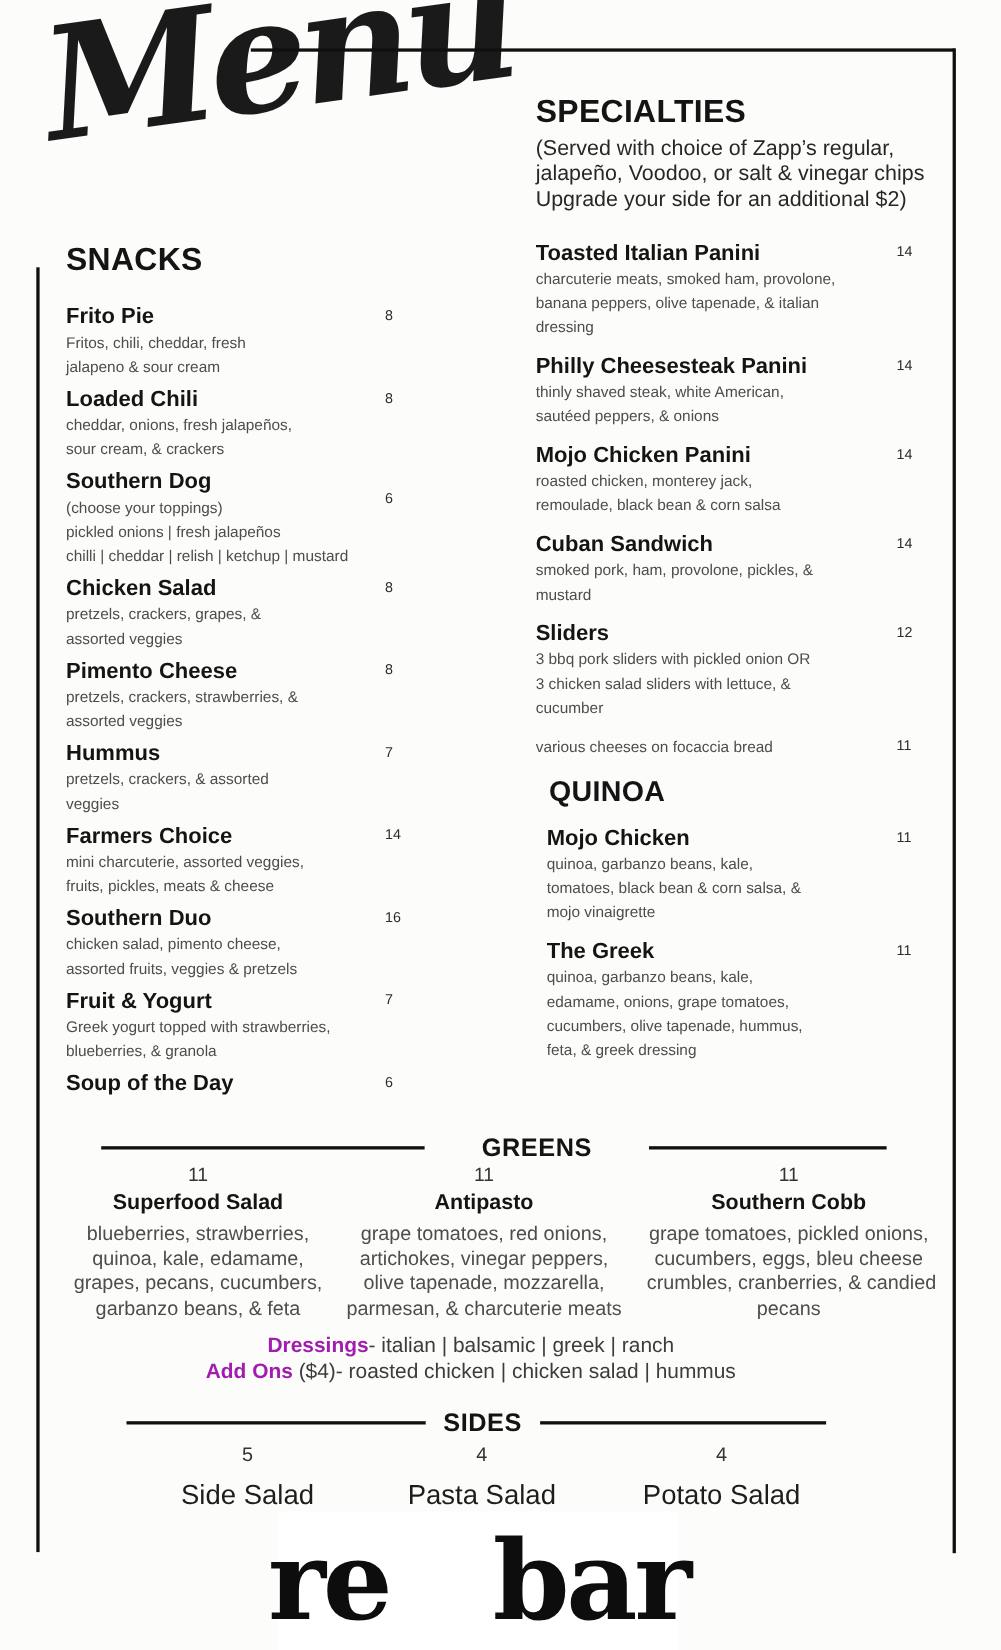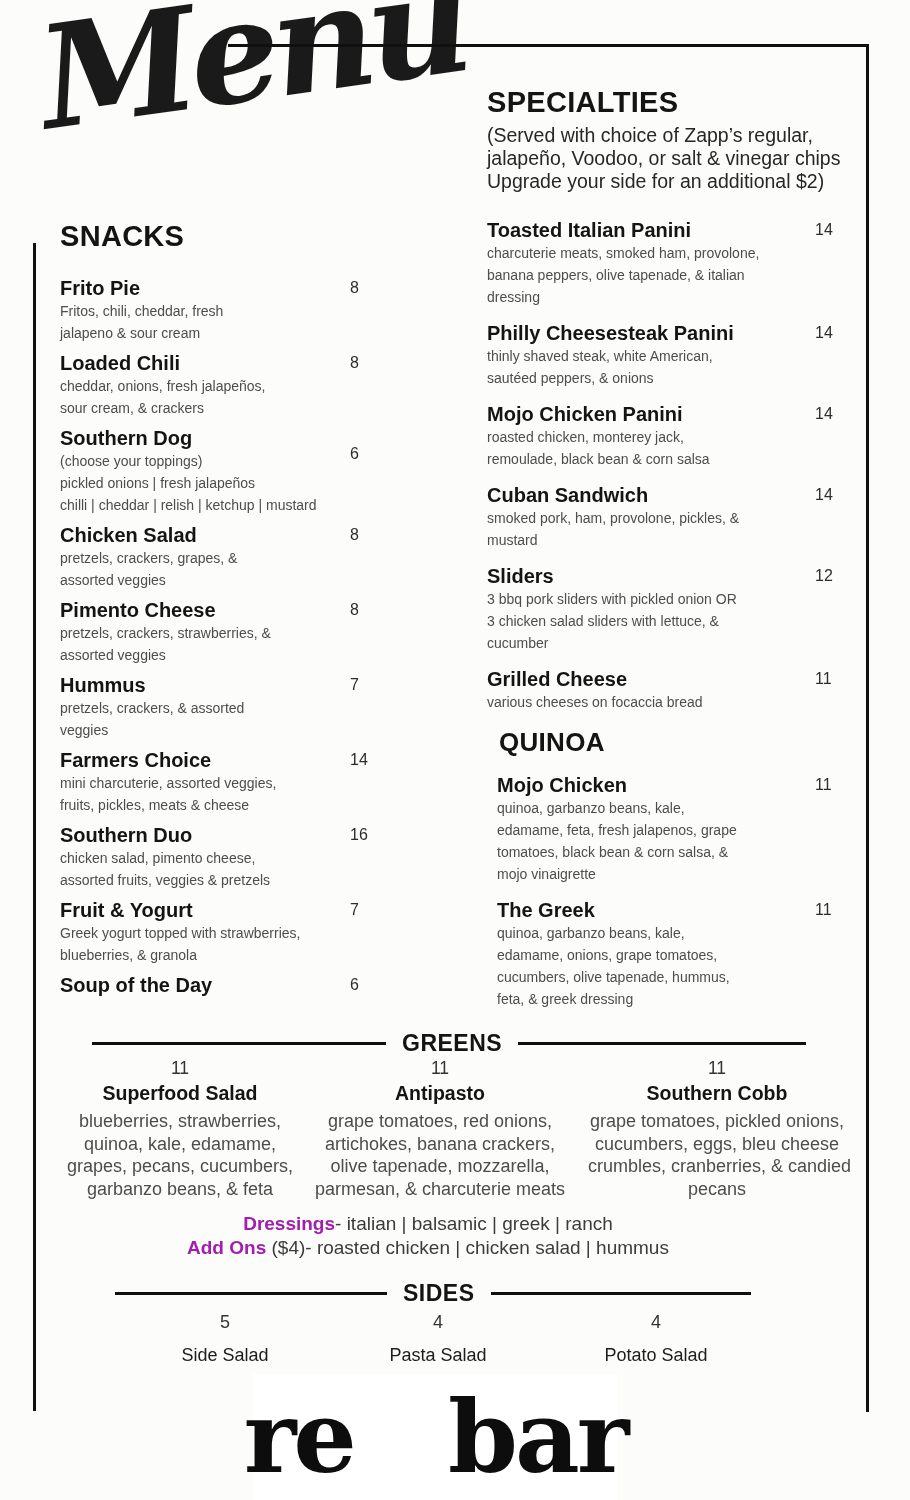--- a/index.html
+++ b/index.html
@@ -31,33 +31,33 @@
   #col-right h2.section { margin-bottom:5px; }
 
   .intro { font-size:19.5px; line-height:23px; color:#272727; margin:0 0 26px 0; }
   .intro div { white-space:nowrap; }
 
   .item { position:relative; margin-bottom:8px; }
   #col-right .item { margin-bottom:14px; }
   .item-name { font-size:20px; font-weight:bold; color:#141414; line-height:23px; }
   .item-desc { font-size:14px; color:#4d4d4d; line-height:22px; }
   .item-desc div { white-space:nowrap; }
-  .price { position:absolute; top:2px; font-size:16px; color:#2d2d2d; font-weight:normal;text-align:center; }
+  .price { position:absolute; top:2px; font-size:13px; color:#2d2d2d; font-weight:normal;text-align:center; }
   #col-left .price  { left:290px; }
   #col-right .price { left:328px; }
   .price-low { top:18px; }
 
   .quinoa-h { font-size:26px; font-weight:bold; margin:14px 0 16px 12px; letter-spacing:0.3px; }
   .quinoa-item { padding-left:10px; }
 
   
   .divider { position:absolute; display:flex; align-items:center; }
   .divider .seg { height:3px; background:#101010; }
   .divider .d-title { font-size:23px; font-weight:bold; margin:0 16px; letter-spacing:0.5px; color:#141414; }
-  #greens-divider { left:92px;  top:1030px; width:714px; }
+  #greens-divider { left:92px;  top:1030px; width:714px;gap:36px; }
   #greens-divider .seg-l { width:294px; }
   #greens-divider .seg-r { flex:1; }
   #sides-divider  { left:115px; top:1280px; width:636px; }
   #sides-divider .seg-l { width:272px; }
   #sides-divider .seg-r { flex:1; }
 
   
   .greens-col { position:absolute; top:1058px; text-align:center; }
   #greens-col-0 { left:55px;  width:250px; }
   #greens-col-1 { left:315px; width:250px; }
@@ -69,21 +69,21 @@
 
   
   #dressings { position:absolute; left:0; top:1212px; width:856px; text-align:center;
                font-size:19px; color:#3c3c3c; line-height:24px; }
   .d-label { font-weight:bold; color:#a21caf; }
 
   
   .sides-col { position:absolute; top:1312px; width:180px; text-align:center; }
   #sides-col-0 { left:135px; } #sides-col-1 { left:348px; } #sides-col-2 { left:566px; }
   .s-price { font-size:18px; color:#333333; margin-bottom:12px; }
-  .s-name  { font-size:18px; color:#1d1d1d; }
+  .s-name  { font-size:25px; color:#1d1d1d; }
 
   
   #logo-box { position:absolute; left:253px; top:1374px; width:364px; height:126px;
               background:#ffffff; display:flex; align-items:center; justify-content:center;gap:44px; }
   .logo-text { font-family:"DejaVu Serif", serif; font-weight:bold; font-size:100px;
                line-height:1; letter-spacing:-3px; color:#0d0d0d; }
   #martini-icon { margin:0 3px; transform:translateY(3px); }
 </style>
 </head>
 <body>
@@ -222,35 +222,33 @@
     <div class="item">
       <div class="item-name">Sliders</div>
       <div class="price">12</div>
       <div class="item-desc">
           <div>3 bbq pork sliders with pickled onion OR</div>
           <div>3 chicken salad sliders with lettuce, &amp;</div>
           <div>cucumber</div>
         </div>
     </div>
     <div class="item">
-      <div class="item-name">Grilled Cheese</div>
       <div class="price">11</div>
       <div class="item-desc">
           <div>various cheeses on focaccia bread</div>
         </div>
     </div>
 
     <div class="quinoa-h">QUINOA</div>
 
     <div class="item quinoa-item">
       <div class="item-name">Mojo Chicken</div>
       <div class="price">11</div>
       <div class="item-desc">
           <div>quinoa, garbanzo beans, kale,</div>
-          <div>edamame, feta, fresh jalapenos, grape</div>
           <div>tomatoes, black bean &amp; corn salsa, &amp;</div>
           <div>mojo vinaigrette</div>
         </div>
     </div>
     <div class="item quinoa-item">
       <div class="item-name">The Greek</div>
       <div class="price">11</div>
       <div class="item-desc">
           <div>quinoa, garbanzo beans, kale,</div>
           <div>edamame, onions, grape tomatoes,</div>
@@ -274,21 +272,21 @@
         <div>quinoa, kale, edamame,</div>
         <div>grapes, pecans, cucumbers,</div>
         <div>garbanzo beans, &amp; feta</div>
       </div>
   </div>
   <div class="greens-col" id="greens-col-1">
     <div class="g-price">11</div>
     <div class="g-name">Antipasto</div>
     <div class="g-desc">
         <div>grape tomatoes, red onions,</div>
-        <div>artichokes, banana crackers,</div>
+        <div>artichokes, vinegar peppers,</div>
         <div>olive tapenade, mozzarella,</div>
         <div>parmesan, &amp; charcuterie meats</div>
       </div>
   </div>
   <div class="greens-col" id="greens-col-2">
     <div class="g-price">11</div>
     <div class="g-name">Southern Cobb</div>
     <div class="g-desc">
         <div>grape tomatoes, pickled onions,</div>
         <div>cucumbers, eggs, bleu cheese</div>

